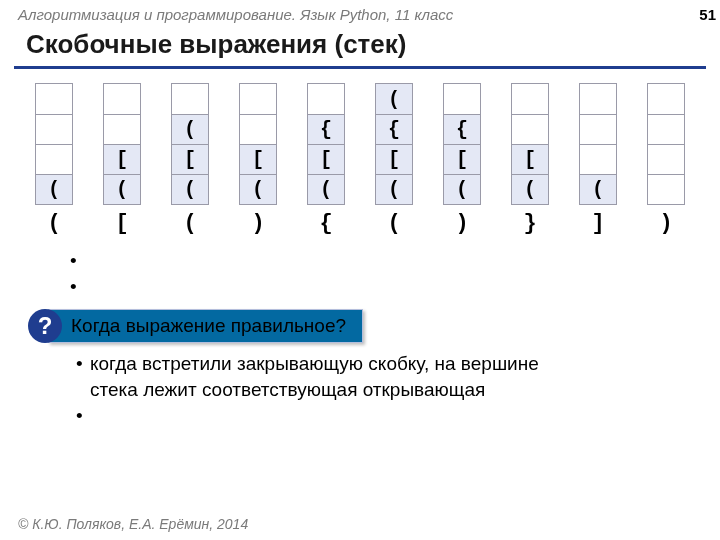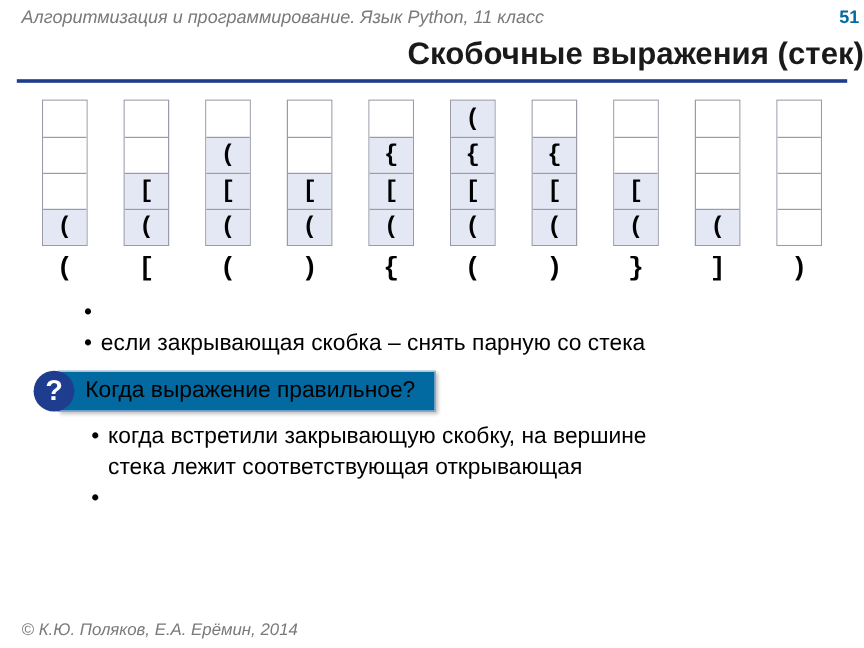--- a/index.html
+++ b/index.html
@@ -12,27 +12,26 @@
     overflow: hidden;
   }
   .header-bar {
     font-style: italic;
     color: #7a7a7a;
     font-size: 15px;
     padding: 6px 4px 2px 18px;
     display: flex;
     justify-content: space-between;
   }
-  .page-num { font-weight: bold; font-style: normal; color:#0369a1; }
+  .page-num { font-weight: bold; font-style: normal; color:#000000; }
   .title {
     font-size: 26px;
     font-weight: bold;
     padding: 4px 0 6px 26px;
     color: #1a1a1a;
-    text-align: right;
   }
   .rule {
     height: 3px;
     background: #1f3d8f;
     margin: 0 14px 14px 14px;
   }
   .stacks-row {
     display: flex;
     justify-content: center;
     gap: 18px;
@@ -217,21 +216,20 @@
       <div class="input-char">)</div>
     </div>
   </div>
 
 <div class="bullets">
   <div class="row">
       <span class="dot">•</span>
     </div>
   <div class="row">
       <span class="dot">•</span>
-      <span>если закрывающая скобка – снять парную со стека</span>
     </div>
 </div>
 
 <div class="question-row">
   <div class="qmark">?</div>
   <div class="qbox">Когда выражение правильное?</div>
 </div>
 
 <div class="bullets2">
   <div class="row">

